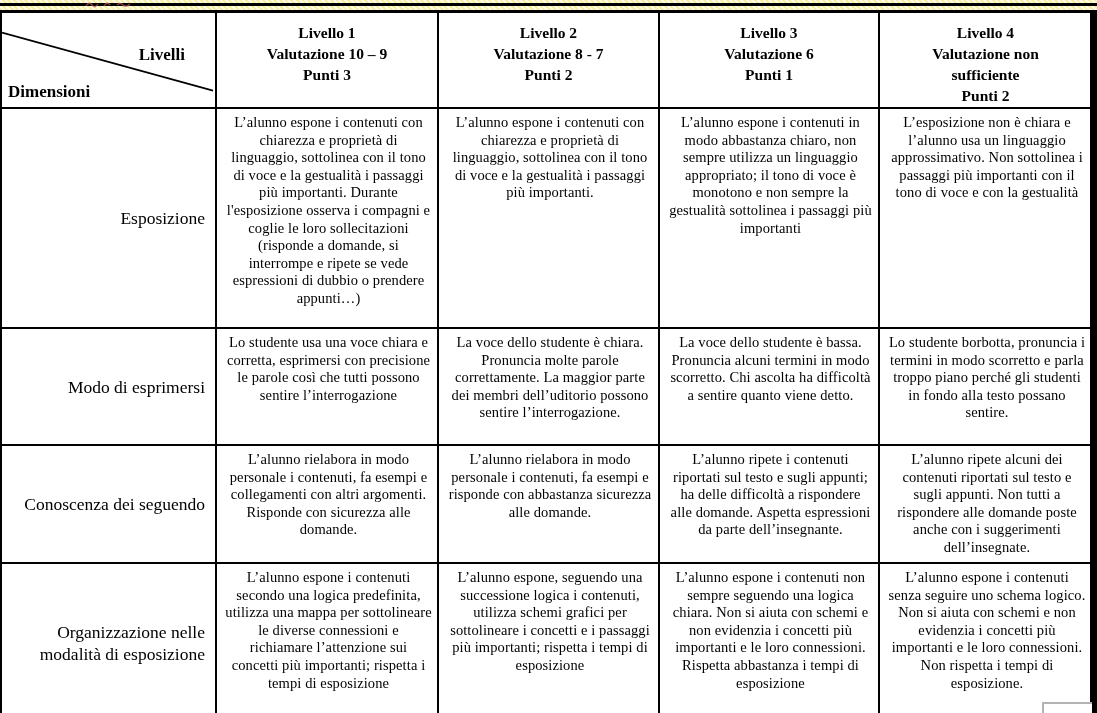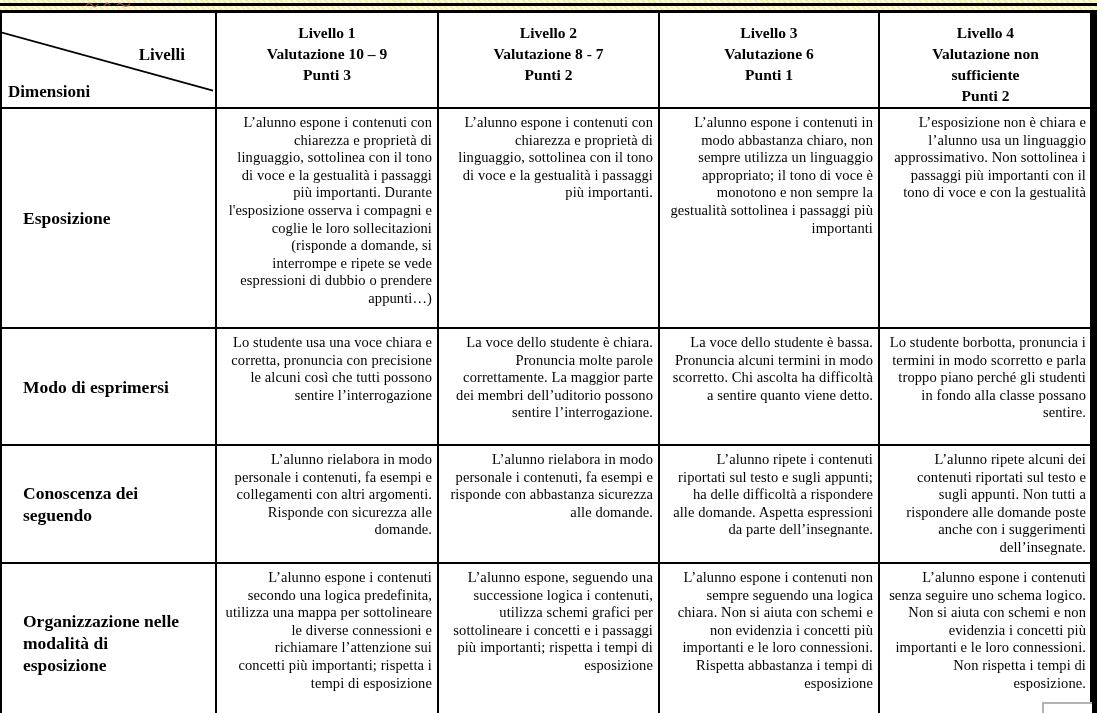--- a/index.html
+++ b/index.html
@@ -43,26 +43,26 @@
   .corner svg{position:absolute;left:0;top:0;width:100%;height:100%;}
   .corner .livelli{
     position:absolute;right:30px;top:32px;
     font-weight:bold;font-size:17px;
   }
   .corner .dimensioni{
     position:absolute;left:6px;bottom:5px;
     font-weight:bold;font-size:17px;
   }
   td.rlabel{
-    vertical-align:middle;text-align:left;
-    font-weight:bold;font-size:17.5px;line-height:22px;
-    padding:0 21px;
+    vertical-align:middle;text-align:right;
+    font-weight:normal;font-size:17.5px;line-height:22px;
+    padding:0 10px;
   }
   td.bodycell{
-    vertical-align:top;text-align:right;
+    vertical-align:top;text-align:center;
     font-size:14.5px;line-height:17.6px;
     padding:5px 5px 4px 8px;
     letter-spacing:.1px;
     margin-top:28px;
   }
   
   .corner-box{
     position:absolute;left:1042px;top:702px;width:48px;height:11px;
     background:#fff;border-top:2px solid #b3b3b3;border-left:2px solid #b3b3b3;
     z-index:5;
@@ -111,24 +111,24 @@
   </tr>
   <tr class="r0">
     <td class="rlabel">Esposizione</td>
     <td class="bodycell">L’alunno espone i contenuti con chiarezza e proprietà di linguaggio, sottolinea con il tono di voce e la gestualità i passaggi più importanti. Durante l'esposizione osserva i compagni e coglie le loro sollecitazioni (risponde a domande, si interrompe e ripete se vede espressioni di dubbio o prendere appunti…)</td>
     <td class="bodycell">L’alunno espone i contenuti con chiarezza e proprietà di linguaggio, sottolinea con il tono di voce e la gestualità i passaggi più importanti.</td>
     <td class="bodycell">L’alunno espone i contenuti in modo abbastanza chiaro, non sempre utilizza un linguaggio appropriato; il tono di voce è monotono e non sempre la gestualità sottolinea i passaggi più importanti</td>
     <td class="bodycell">L’esposizione non è chiara e l’alunno usa un linguaggio approssimativo. Non sottolinea i passaggi più importanti con il tono di voce e con la gestualità</td>
   </tr>
   <tr class="r1">
     <td class="rlabel">Modo di esprimersi</td>
-    <td class="bodycell">Lo studente usa una voce chiara e corretta, pronuncia con precisione le alcuni così che tutti possono sentire l’interrogazione</td>
+    <td class="bodycell">Lo studente usa una voce chiara e corretta, esprimersi con precisione le parole così che tutti possono sentire l’interrogazione</td>
     <td class="bodycell">La voce dello studente è chiara. Pronuncia molte parole correttamente. La maggior parte dei membri dell’uditorio possono sentire l’interrogazione.</td>
     <td class="bodycell">La voce dello studente è bassa. Pronuncia alcuni termini in modo scorretto.  Chi ascolta ha difficoltà a sentire quanto viene detto.</td>
-    <td class="bodycell">Lo studente borbotta, pronuncia i termini in modo scorretto e parla troppo piano perché gli studenti in fondo alla classe possano sentire.</td>
+    <td class="bodycell">Lo studente borbotta, pronuncia i termini in modo scorretto e parla troppo piano perché gli studenti in fondo alla testo possano sentire.</td>
   </tr>
   <tr class="r2">
     <td class="rlabel">Conoscenza dei seguendo</td>
     <td class="bodycell">L’alunno rielabora in modo personale i contenuti, fa esempi e collegamenti con altri argomenti. Risponde con sicurezza alle domande.</td>
     <td class="bodycell">L’alunno rielabora in modo personale i contenuti, fa esempi e risponde con abbastanza sicurezza alle domande.</td>
     <td class="bodycell">L’alunno ripete i contenuti riportati sul testo e sugli appunti; ha delle difficoltà a rispondere alle domande. Aspetta espressioni da parte dell’insegnante.</td>
     <td class="bodycell">L’alunno ripete alcuni dei contenuti  riportati sul testo e sugli appunti. Non tutti a rispondere alle domande poste anche con i suggerimenti dell’insegnate.</td>
   </tr>
   <tr class="r3">
     <td class="rlabel">Organizzazione nelle modalità di esposizione</td>

